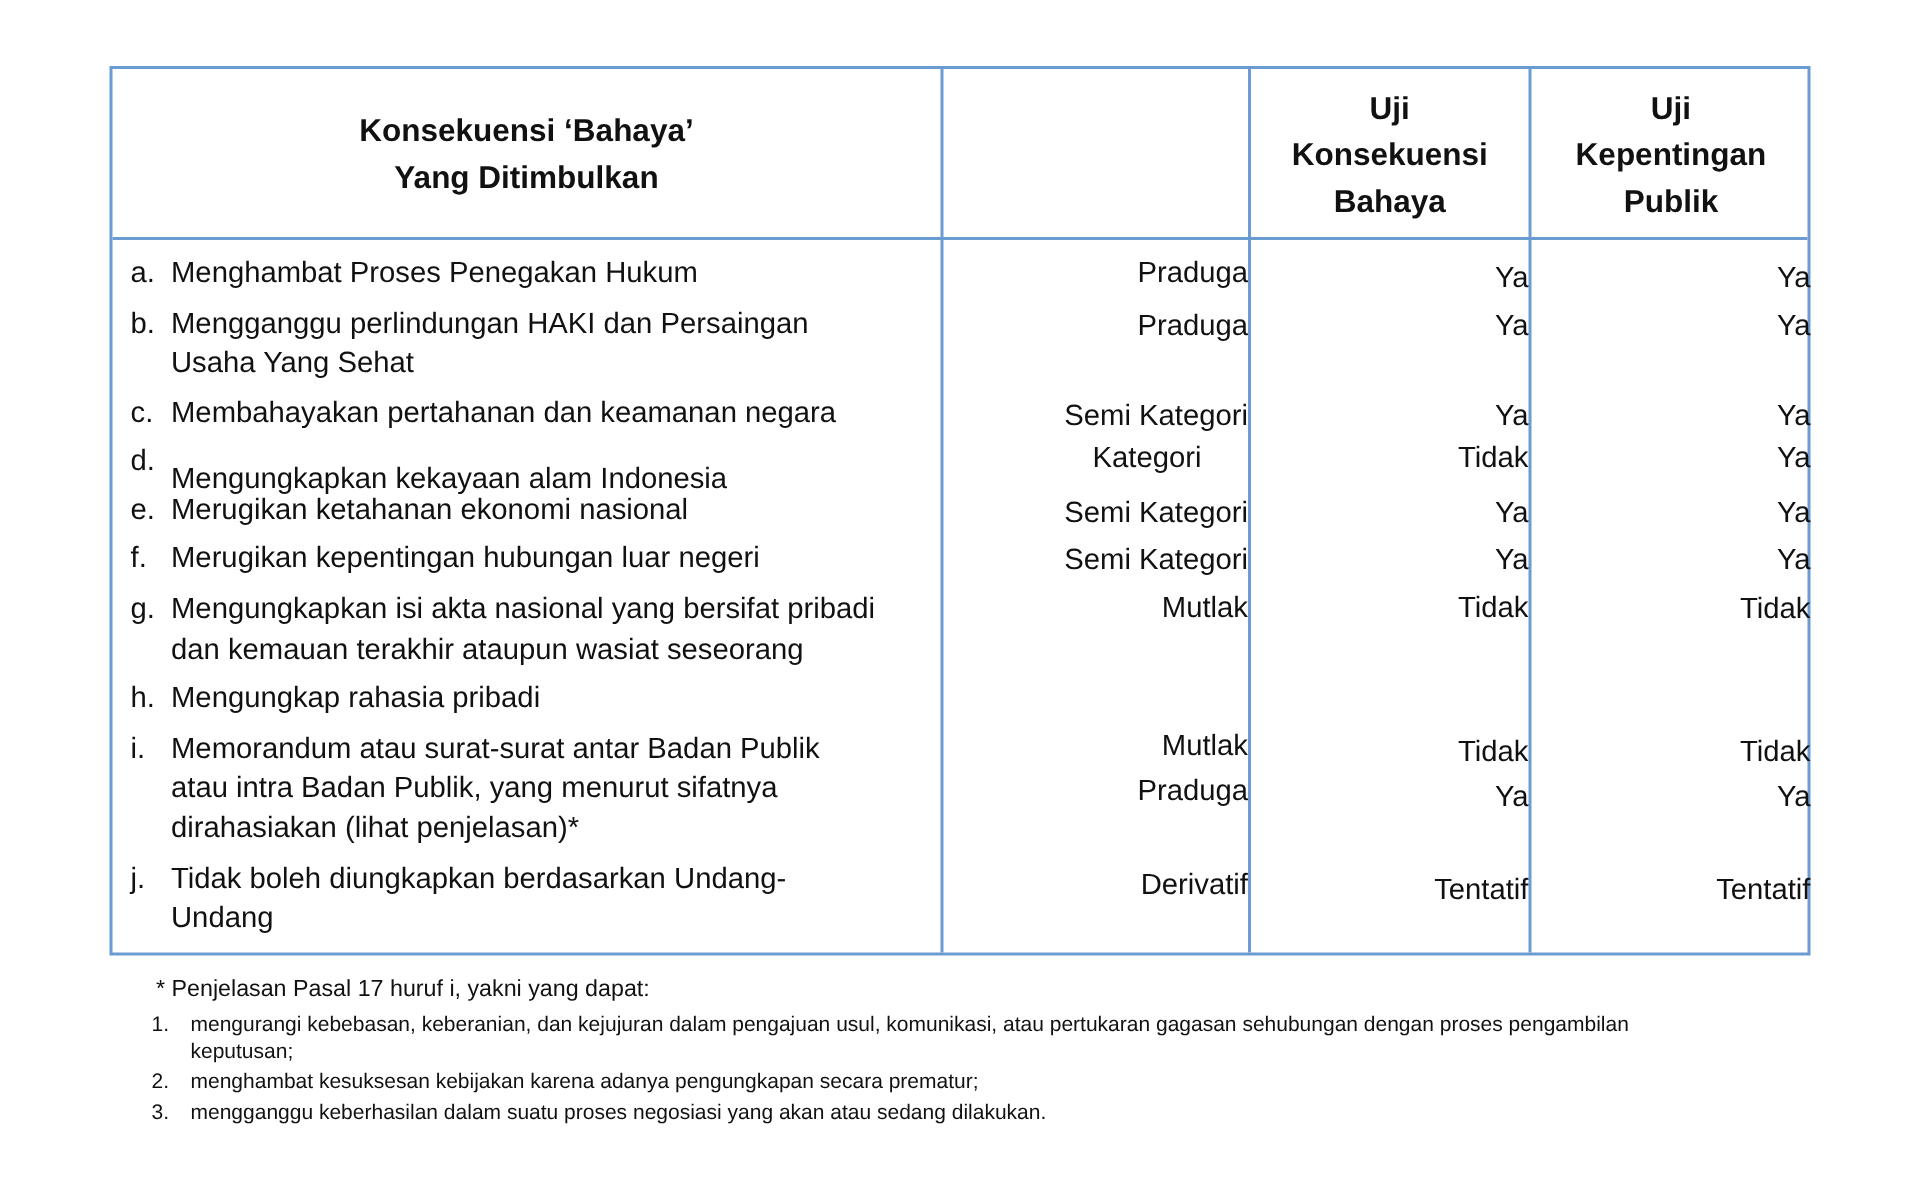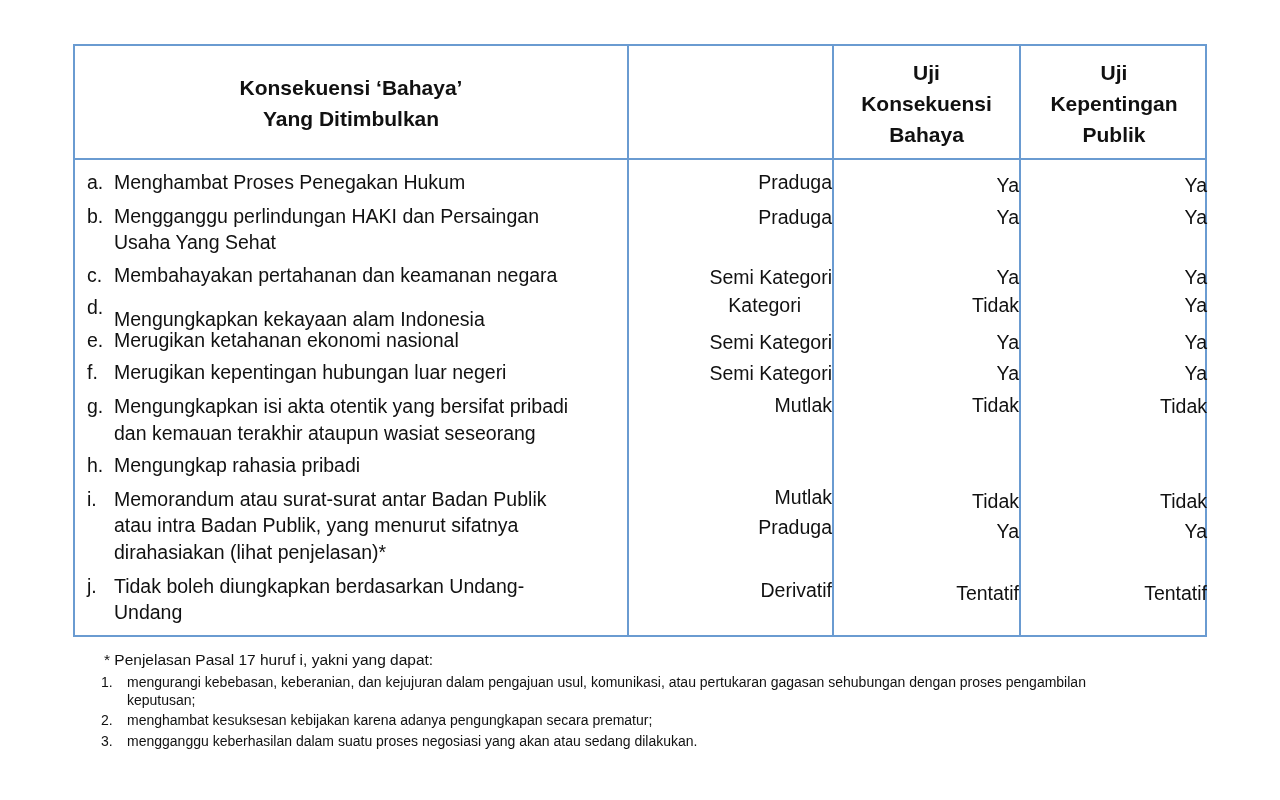--- a/index.html
+++ b/index.html
@@ -93,21 +93,21 @@
   <div>
     <span class="t" style="left:12px;top:314px">f.</span>
     <span class="t" style="left:39px;top:314px">Merugikan kepentingan hubungan luar negeri</span>
     <span class="t c" style="left:554px;width:203px;top:315px">Semi Kategori</span>
     <span class="t c" style="left:759px;width:185px;top:315px">Ya</span>
     <span class="t c" style="left:946px;width:186px;top:315px">Ya</span>
   </div>
 
   <div>
     <span class="t" style="left:12px;top:348px">g.</span>
-    <span class="t" style="left:39px;top:348px">Mengungkapkan isi akta otentik yang bersifat pribadi</span>
+    <span class="t" style="left:39px;top:348px">Mengungkapkan isi akta nasional yang bersifat pribadi</span>
     <span class="t" style="left:39px;top:375px">dan kemauan terakhir ataupun wasiat seseorang</span>
     <span class="t c" style="left:554px;width:203px;top:347px">Mutlak</span>
     <span class="t c" style="left:759px;width:185px;top:347px">Tidak</span>
     <span class="t c" style="left:946px;width:186px;top:348px">Tidak</span>
   </div>
 
   <div>
     <span class="t" style="left:12px;top:407px">h.</span>
     <span class="t" style="left:39px;top:407px">Mengungkap rahasia pribadi</span>
   </div>

